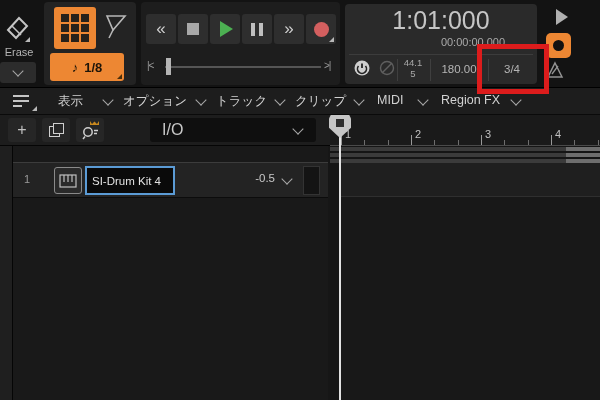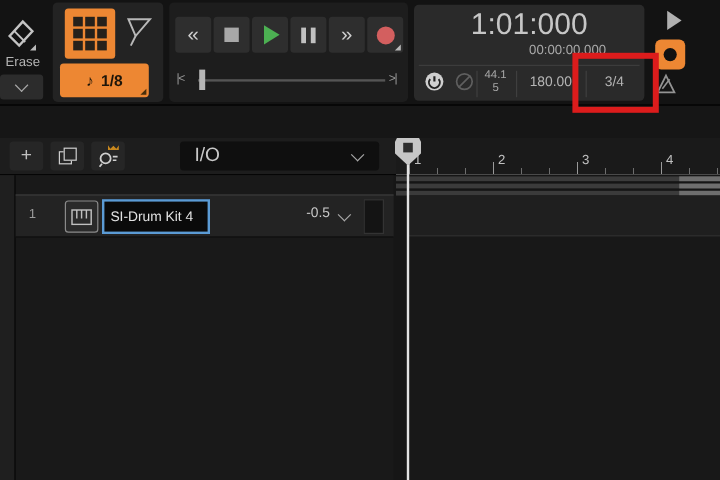--- a/index.html
+++ b/index.html
@@ -130,20 +130,48 @@
     <div class="abs" style="left:545px;top:60px;width:20px;height:20px;">
       <svg width="20" height="20" viewBox="0 0 20 20">
         <path d="M10 3 L17 17 H3 Z" fill="none" stroke="#939393" stroke-width="1.5"></path>
         <path d="M7 14 L13 6" stroke="#939393" stroke-width="1.3"></path>
       </svg>
     </div>
 
     <div class="abs" style="left:477px;top:44px;width:62px;height:40px;border:5px solid #dc1c1c;z-index:20;"></div>
   </div>
 
+  <div class="abs" style="left:0;top:88px;width:600px;height:26px;background:#1d1d1d;border-bottom:1px solid #0a0a0a;">
+    <div class="abs" style="left:13px;top:5px;width:22px;height:17px;">
+      <div>
+        <i style="display:block;width:16px;height:2px;background:#c4c4c4;margin:2px 0;"></i>
+        <i style="display:block;width:16px;height:2px;background:#c4c4c4;margin:3px 0;"></i>
+        <i style="display:block;width:9px;height:2px;background:#c4c4c4;margin:3px 0;"></i>
+      </div>
+      <span class="corner" style="right:-2px;bottom:-1px;"></span>
+    </div>
+
+    <div class="abs menu-label" style="left:58px;top:5px;">表示</div>
+    <span class="abs chev" style="left:104px;top:8px;"></span>
+
+    <div class="abs menu-label" style="left:123px;top:5px;">オプション</div>
+    <span class="abs chev" style="left:197px;top:8px;"></span>
+
+    <div class="abs menu-label" style="left:216px;top:5px;">トラック</div>
+    <span class="abs chev" style="left:276px;top:8px;"></span>
+
+    <div class="abs menu-label" style="left:295px;top:5px;">クリップ</div>
+    <span class="abs chev" style="left:355px;top:8px;"></span>
+
+    <div class="abs menu-label" style="left:377px;top:5px;">MIDI</div>
+    <span class="abs chev" style="left:419px;top:8px;"></span>
+
+    <div class="abs menu-label" style="left:441px;top:5px;">Region FX</div>
+    <span class="abs chev" style="left:512px;top:8px;"></span>
+  </div>
 
   <div class="abs" style="left:0;top:115px;width:330px;height:30px;background:#1d1d1d;border-bottom:1px solid #050505;">
     <div class="abs btn" style="left:8px;top:3px;width:28px;height:24px;background:#262626;font-size:16px;color:#c0c0c0;">
       <span>+</span>
     </div>
     <div class="abs btn" style="left:42px;top:3px;width:28px;height:24px;background:#262626;">
       <span style="position:relative;width:14px;height:14px;display:block;">
         <i style="position:absolute;left:0;top:3px;width:9px;height:9px;border:1.4px solid #cfcfcf;display:block;"></i>
         <i style="position:absolute;left:4px;top:0;width:9px;height:9px;border:1.4px solid #cfcfcf;background:#262626;display:block;"></i>
       </span>

